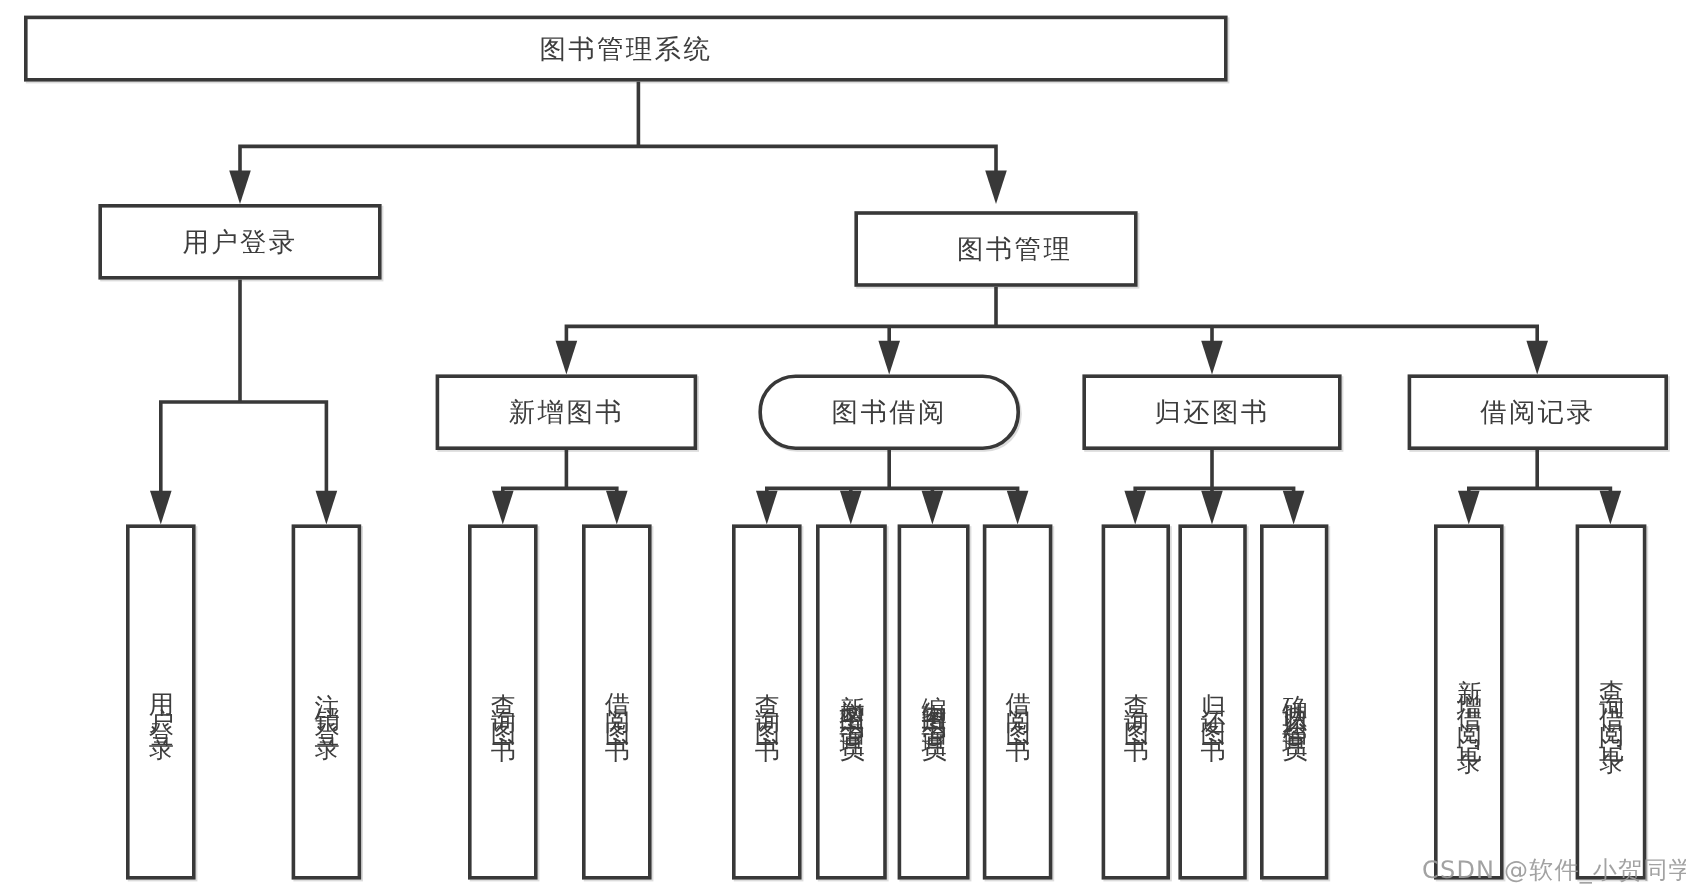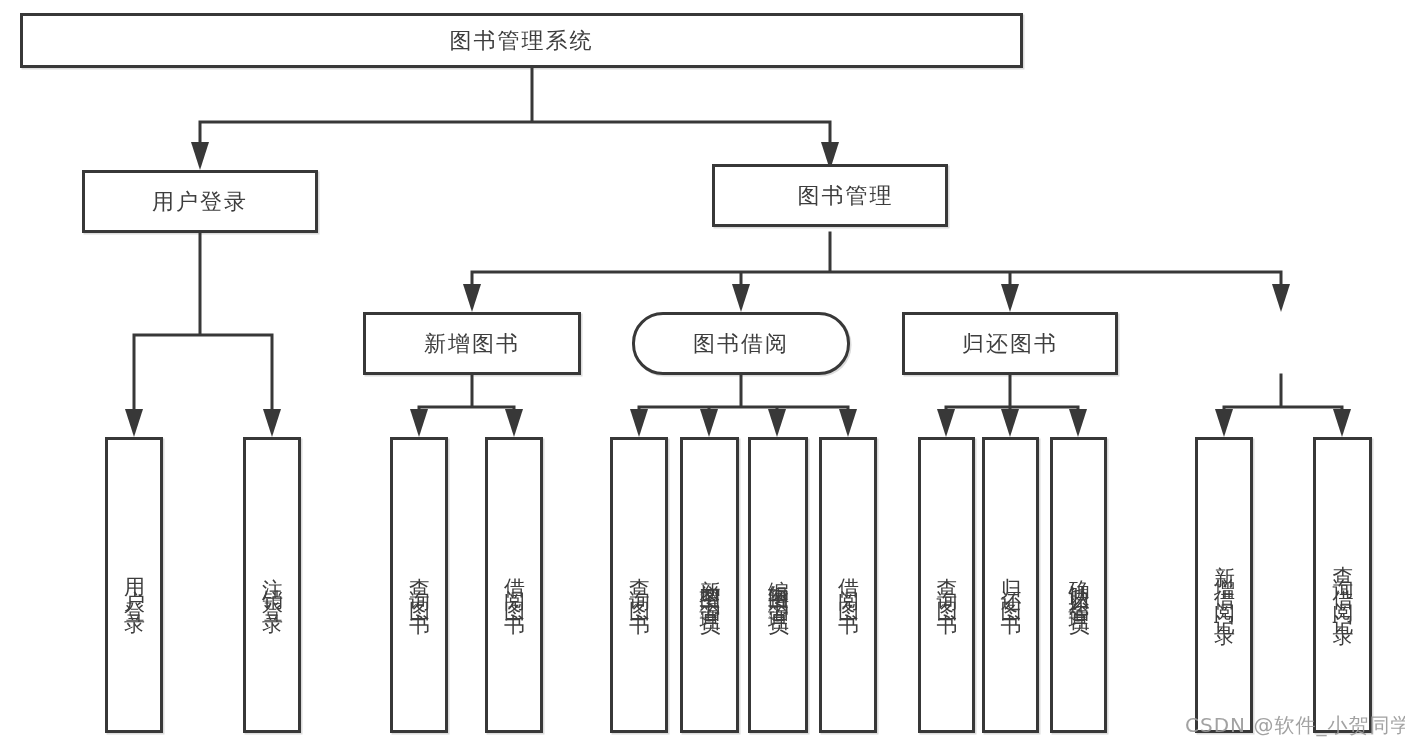--- a/index.html
+++ b/index.html
@@ -109,25 +109,26 @@
     <g>
       <path d="M1281 375 V407 M1224 407 H1342 M1224 407 V413 M1342 407 V413"></path>
       <polygon points="1215,409 1233,409 1224,437"></polygon>
       <polygon points="1333,409 1351,409 1342,437"></polygon>
     </g>
   </svg>
 
   <div class="node h root" style="left:20px; top:13px; width:1003px;">图书管理系统</div>
 
   <div class="node h" style="left:82px; top:170px; width:236px;">用户登录</div>
-  <div class="node h" style="left:712px; top:164px; width:236px;padding-left:31px;">图书管理</div>
+  <div class="node h" style="left:712px; top:176px; width:236px;padding-left:31px;">图书管理</div>
 
   <div class="node h" style="left:363px; top:312px; width:218px;">新增图书</div>
   <div class="node h" style="left:632px; top:312px; width:218px;border-radius:31px;">图书借阅</div>
   <div class="node h" style="left:902px; top:312px; width:216px;">归还图书</div>
+  <div class="node h" style="left:1173px; top:312px; width:217px;">借阅记录</div>
 
   <div class="node leaf" style="left:105px; width:58px;">
     <span class="vtext">用户登录</span>
   </div>
   <div class="node leaf" style="left:243px; width:58px;">
     <span class="vtext">注销登录</span>
   </div>
 
   <div class="node leaf" style="left:390px; width:58px;">
     <span class="vtext">查询图书</span>

